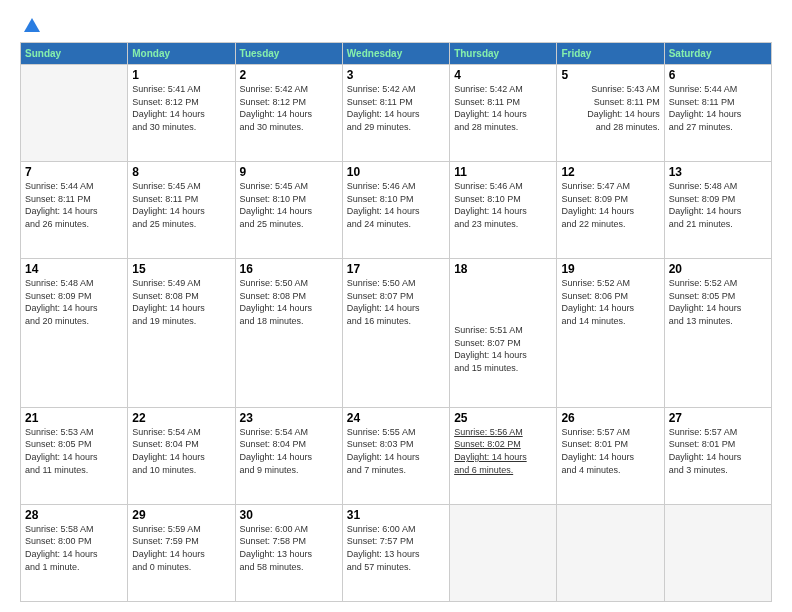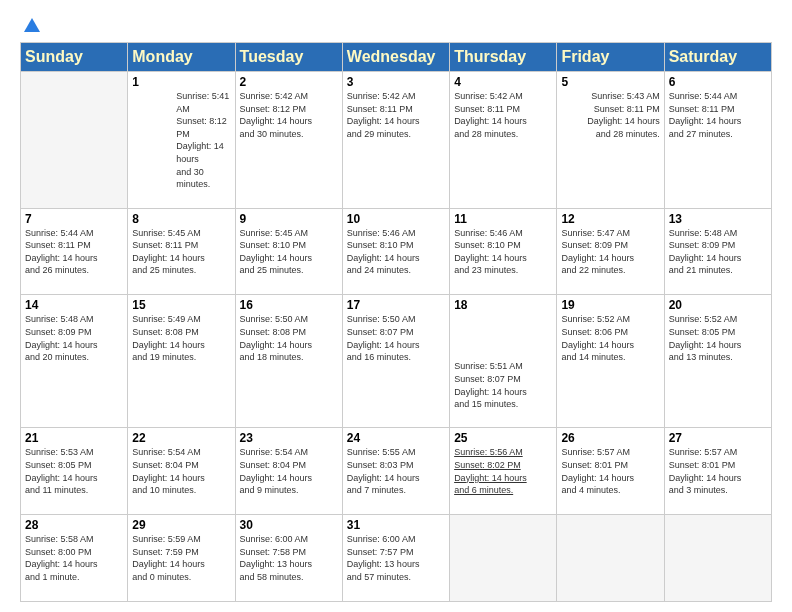--- a/index.html
+++ b/index.html
@@ -56,22 +56,22 @@
       margin-top: 2px;
     }
     .calendar {
       flex: 1;
       border-collapse: collapse;
       width: 100%;
       table-layout: fixed;
     }
     .calendar th {
       background: #2a6db5;
-      color: #fef9c3;
-      font-size: 16px;
+      color: #86efac;
+      font-size: 10px;
       font-weight: bold;
       padding: 5px 4px;
       text-align: left;
       border: 1px solid #ccc;
     }
     .calendar td {
       border: 1px solid #ccc;
       vertical-align: top;
       padding: 3px 4px;
       font-size: 9.5px;
@@ -125,21 +125,21 @@
           <th>Thursday</th>
           <th>Friday</th>
           <th>Saturday</th>
         </tr>
     </thead>
     <tbody id="calendar-body">
     <tr>
           <td class="empty"></td>
           <td>
             <span class="day-number">1</span>
-            <div class="day-info" style="white-space: pre-line; margin-left: 44px;">Sunrise: 5:41 AM
+            <div class="day-info" style="white-space: pre-line;">Sunrise: 5:41 AM
 Sunset: 8:12 PM
 Daylight: 14 hours
 and 30 minutes.</div>
           </td>
           <td>
             <span class="day-number">2</span>
             <div class="day-info" style="white-space: pre-line;">Sunrise: 5:42 AM
 Sunset: 8:12 PM
 Daylight: 14 hours
 and 30 minutes.</div>

